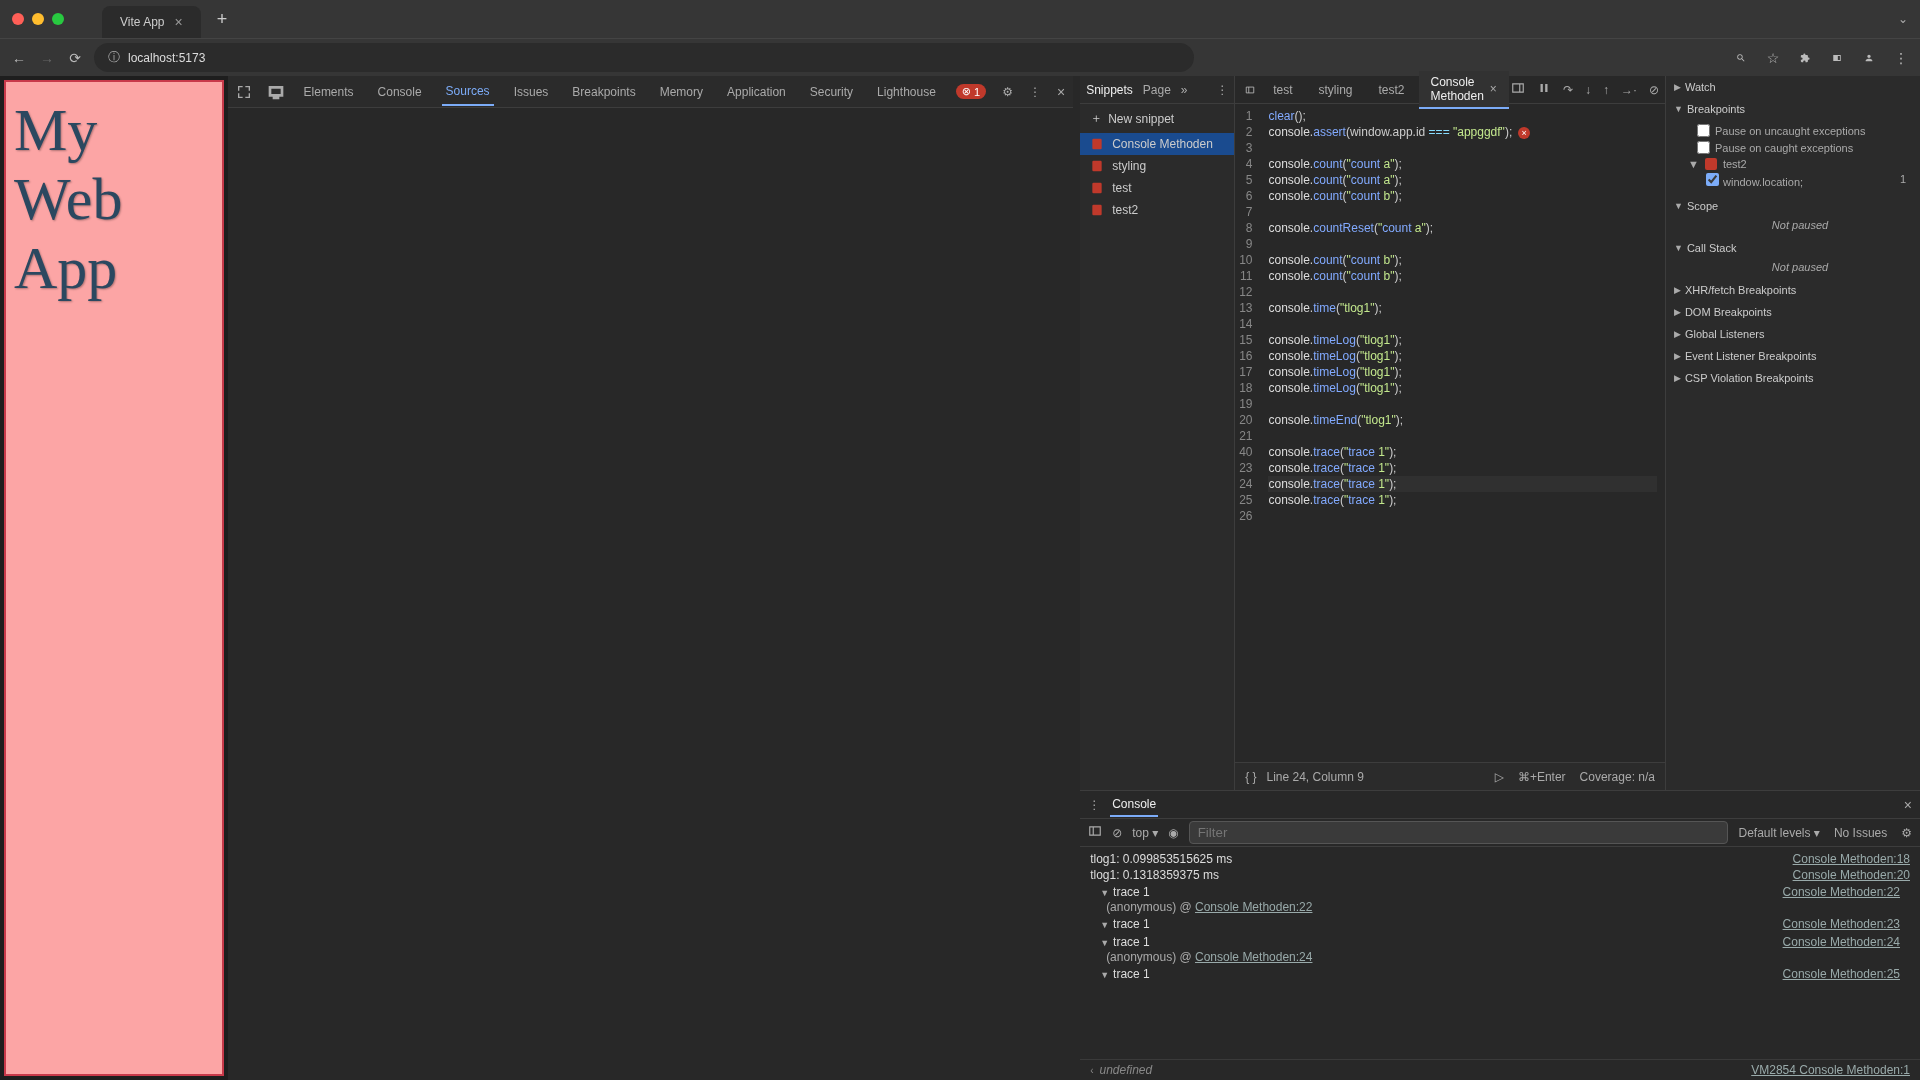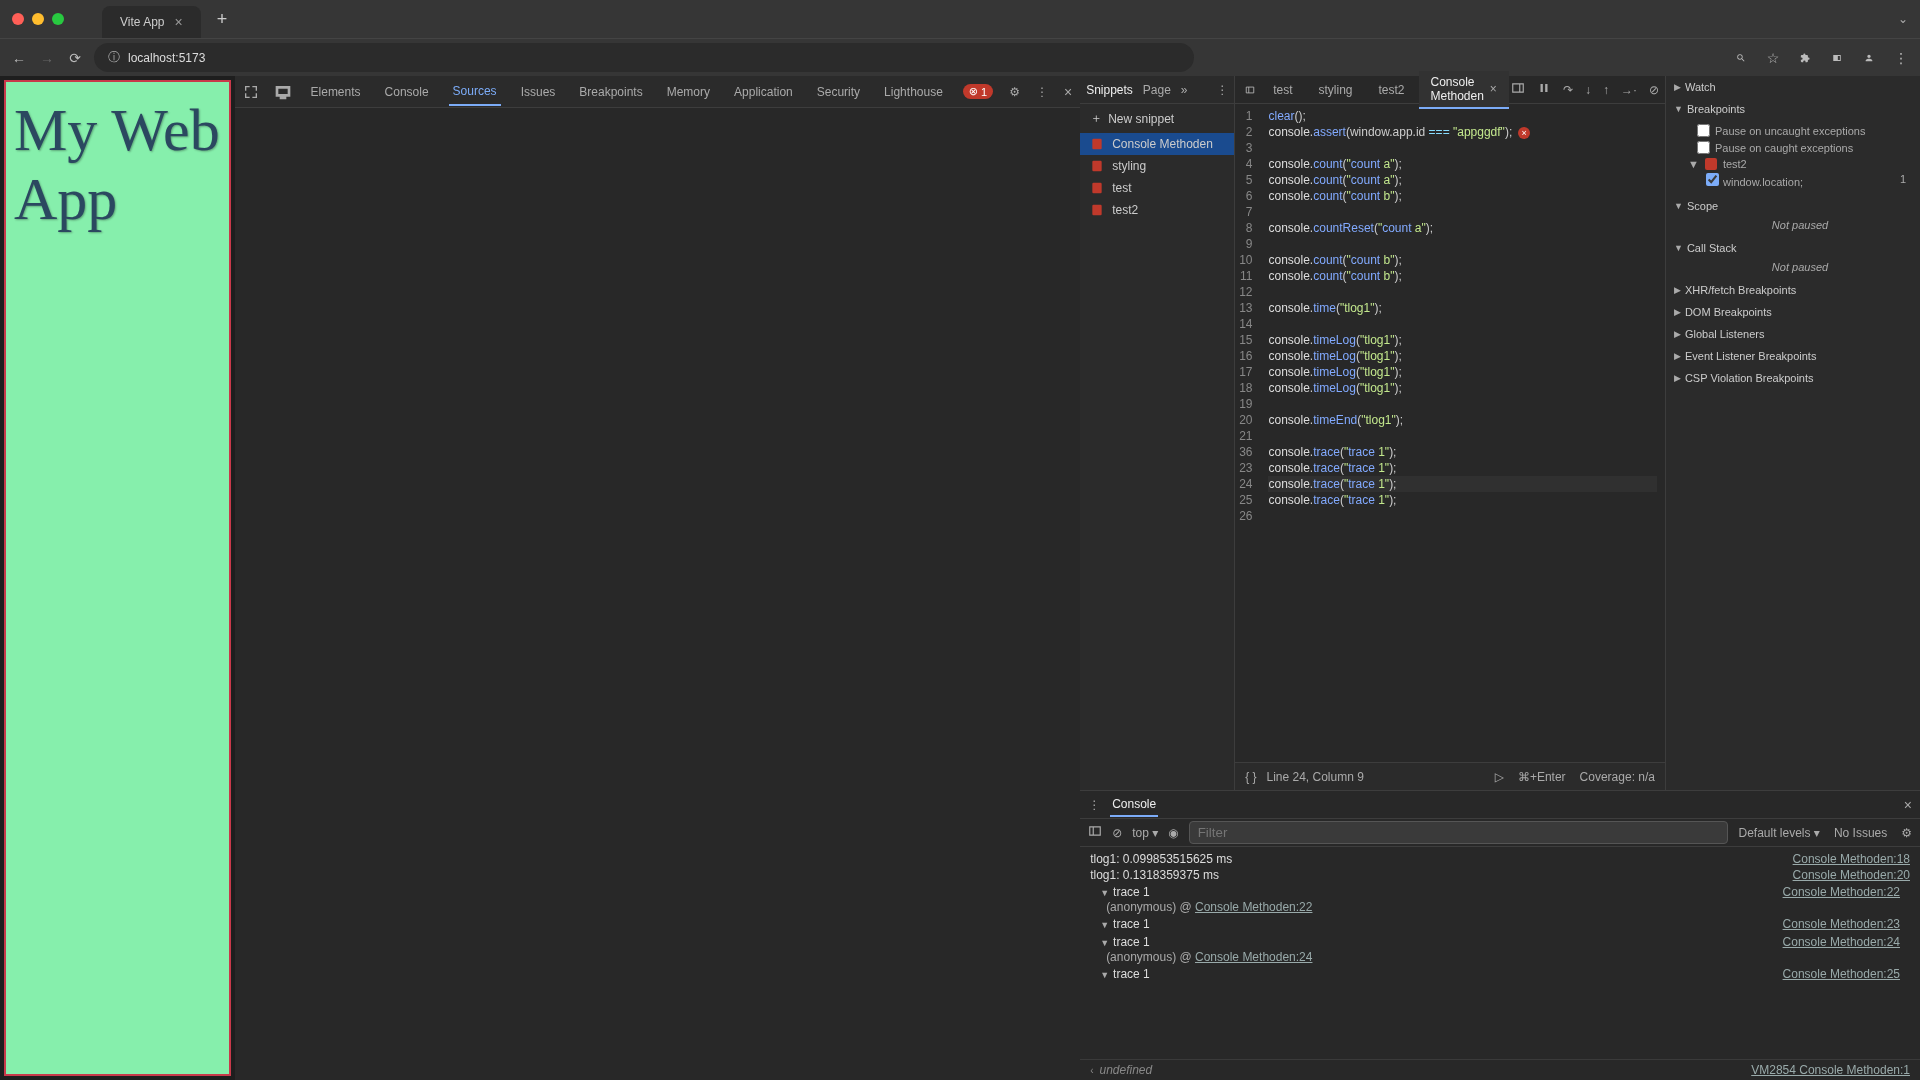--- a/index.html
+++ b/index.html
@@ -16,36 +16,36 @@
 .tab-close { color: #999; font-size: 14px; }
 .newtab { color: #ccc; font-size: 18px; margin-left: 8px; }
 
 .addrbar { height: 38px; background: #363636; display: flex; align-items: center; padding: 0 10px; gap: 10px; border-top: 1px solid #444; }
 .nav-icon { width: 18px; height: 18px; display: flex; align-items: center; justify-content: center; color: #bbb; font-size: 14px; padding: 4px; }
 .nav-icon.disabled { color: #666; }
 .addr-field { flex: 1; background: #2b2b2b; border-radius: 18px; padding: 6px 14px; display: flex; align-items: center; gap: 8px; max-width: 1100px; }
 .addr-right { display: flex; gap: 14px; margin-left: auto; }
 
 .content { display: flex; height: calc(100% - 76px); }
-.page-area { width: 468px; background: #86efac; border: 2px solid #c8394a; margin: 4px; padding: 14px 8px; }
+.page-area { width: 468px; background: #fca5a5; border: 2px solid #c8394a; margin: 4px; padding: 14px 8px; }
 .page-title { font-family: "Times New Roman", serif; font-size: 60px; color: #2b4860; font-weight: normal; text-shadow: 1px 1px 2px rgba(0,0,0,.3); }
 
 .devtools { flex: 1; background: #282828; display: flex; flex-direction: row; }
 
 
 .dt-tabs { height: 32px; background: #2b2b2b; display: flex; align-items: center; padding: 0 8px; gap: 16px; border-bottom: 1px solid #3d3d3d; }
 .dt-tabicon { width: 16px; height: 16px; color: #aaa; }
 .dt-tab { color: #aaa; padding: 6px 4px; cursor: pointer; }
 .dt-tab.active { color: #7cacf8; border-bottom: 2px solid #7cacf8; }
 .dt-errbadge { background: #c0392b; color: #fff; border-radius: 10px; padding: 1px 6px; font-size: 11px; display: flex; align-items: center; gap: 3px; margin-left: auto; }
 .dt-settings { color: #aaa; }
 .dt-more { color: #aaa; }
 .dt-close { color: #aaa; font-size: 14px; }
 
-.dt-body { flex: 1; display: flex; flex-direction: column; min-height: 0; }
+.dt-body { flex: 1; display: flex; flex-direction: column; min-height: 0; margin-left: 7px; }
 .dt-sources { display: flex; flex: 1; min-height: 0; }
 
 
 .snippets-panel { width: 155px; background: #2b2b2b; border-right: 1px solid #3d3d3d; display: flex; flex-direction: column; }
 .snip-tabs { display: flex; align-items: center; padding: 4px 6px; gap: 10px; height: 28px; border-bottom: 1px solid #3d3d3d; }
 .snip-tabs .st { color: #aaa; font-size: 12px; }
 .snip-tabs .st.active { color: #eee; }
 .snip-new { display: flex; align-items: center; gap: 6px; padding: 6px 10px; color: #ccc; }
 .snip-list { }
 .snip-item { display: flex; align-items: center; gap: 8px; padding: 4px 10px; color: #ccc; }
@@ -273,21 +273,21 @@
                 <div>12</div>
                 <div>13</div>
                 <div>14</div>
                 <div>15</div>
                 <div>16</div>
                 <div>17</div>
                 <div>18</div>
                 <div>19</div>
                 <div>20</div>
                 <div>21</div>
-                <div>36</div>
+                <div>40</div>
                 <div>23</div>
                 <div>24</div>
                 <div>25</div>
                 <div>26</div>
               </div>
             <div class="code" id="code-body">
                 <div><span class="tok-call">clear</span>();</div>
                 <div><span class="tok-obj">console</span>.<span class="tok-call">assert</span>(window.app.id <span class="tok-op">===</span> <span class="tok-str">"appggdf"</span>);<span class="err-marker">×</span></div>
                 <div></div>
                 <div><span class="tok-obj">console</span>.<span class="tok-call">count</span>(<span class="tok-str">"<span class="tok-call">count</span> a"</span>);</div>

